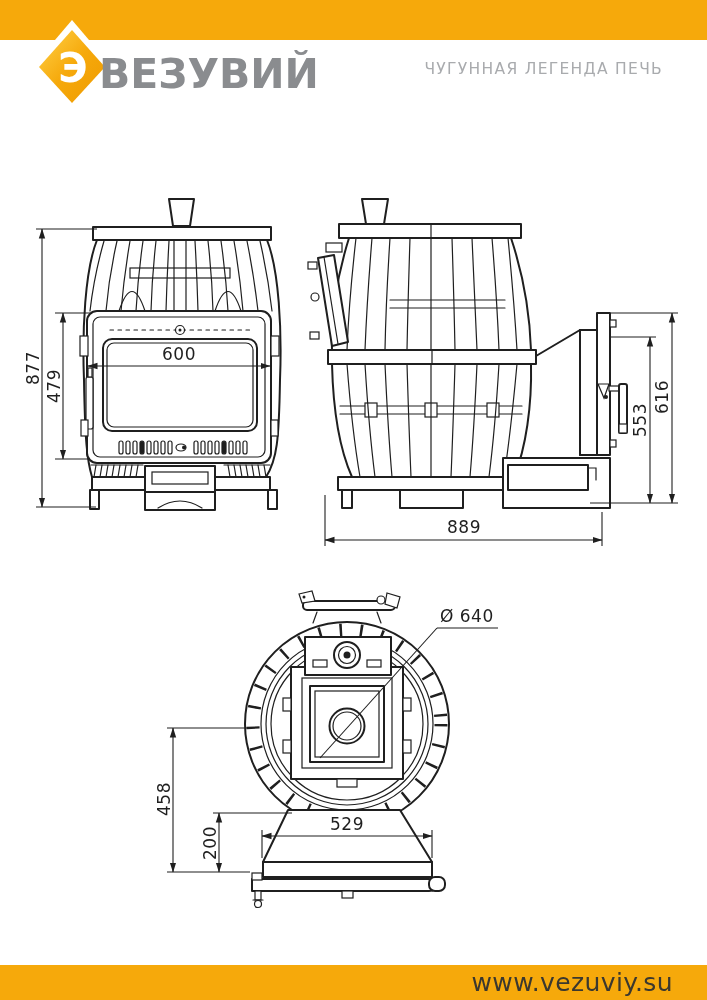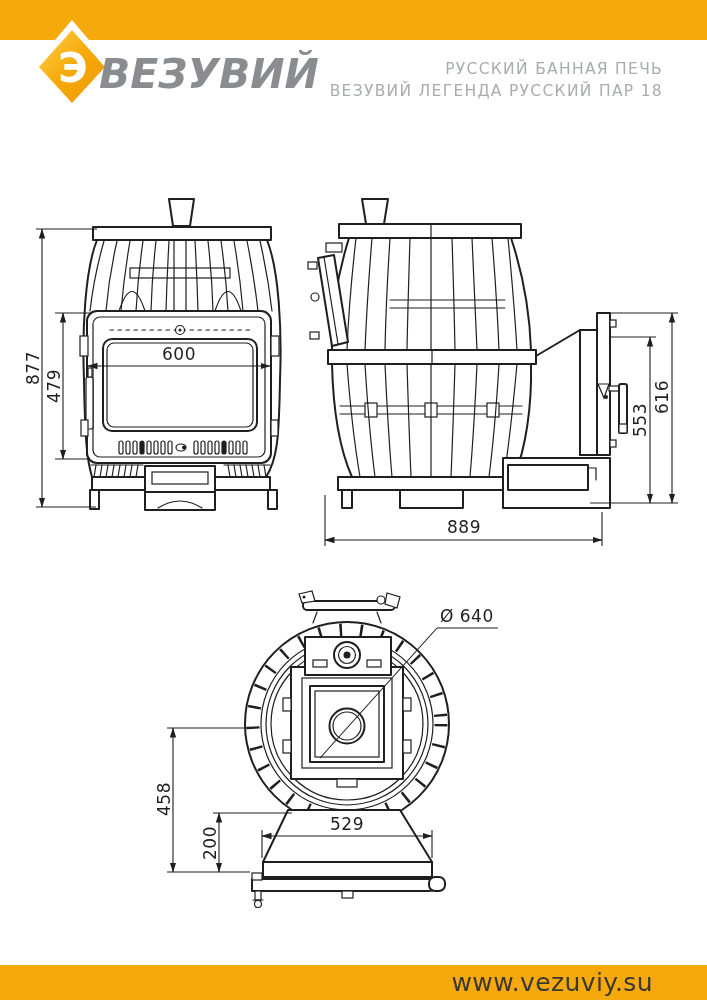--- a/index.html
+++ b/index.html
@@ -9,26 +9,26 @@
   }
   .topbar {
     position:absolute; top:0; left:0; width:707px; height:40px;
     background:var(--accent-yellow,#F6A90B);
   }
   .botbar {
     position:absolute; top:965px; left:0; width:707px; height:35px;
     background:var(--accent-yellow,#F6A90B);
     color:var(--footer-text,#3B382F);
     font-size:25px; line-height:35px; text-align:right;
-    padding-right:54px; box-sizing:border-box; letter-spacing:0.4px;
+    padding-right:34px; box-sizing:border-box; letter-spacing:0.4px;
   }
   .logo-svg { position:absolute; top:0; left:0; width:150px; height:120px; z-index:3; }
   .brand {
     position:absolute; left:99px; top:50px; z-index:4;
-    font-size:41px; font-weight:bold; font-style:italic;
+    font-size:41px; font-weight:bold; 
     color:var(--brand-text-gray,#8A8C8F); letter-spacing:0px; white-space:nowrap;
   }
   .ptitle {
     position:absolute; right:44px; top:58px; z-index:4; text-align:right;
     font-size:15.5px; line-height:22px; letter-spacing:1.3px;
     color:var(--title-text-gray,#A9ABAE); white-space:nowrap;
   }
   .drawing { position:absolute; top:0; left:0; width:707px; height:1000px; z-index:1; }
   svg { display:block; }
   .ol  { stroke:var(--line-color,#1F1F1F); fill:none; stroke-width:2; stroke-linecap:round; stroke-linejoin:round; }
@@ -54,22 +54,21 @@
     </linearGradient>
   </defs>
   <polygon points="72,20 112,67 72,107 32,67" fill="#ffffff"></polygon>
   <polygon points="72,30 105,67 72,103 39,67" fill="url(#lg)"></polygon>
   <text x="73" y="82" font-size="40" font-weight="bold" fill="#ffffff" text-anchor="middle" font-family="DejaVu Sans, sans-serif">Э</text>
 </svg>
 
 <div class="brand">ВЕЗУВИЙ</div>
 
 <div class="ptitle">
-  <div>РУССКИЙ БАННАЯ ПЕЧЬ</div>
-  <div>ВЕЗУВИЙ ЛЕГЕНДА РУССКИЙ ПАР 18</div>
+  <div>ЧУГУННАЯ ЛЕГЕНДА ПЕЧЬ</div>
 </div>
 
 <svg class="drawing" viewBox="0 0 707 1000">
   <defs>
     <marker id="arr" viewBox="0 0 10 8" refX="9.5" refY="4" markerWidth="10" markerHeight="8" orient="auto-start-reverse" markerUnits="userSpaceOnUse">
       <path d="M0,0.8 L10,4 L0,7.2 Z" fill="#1F1F1F"></path>
     </marker>
   </defs>
 
   <g>

